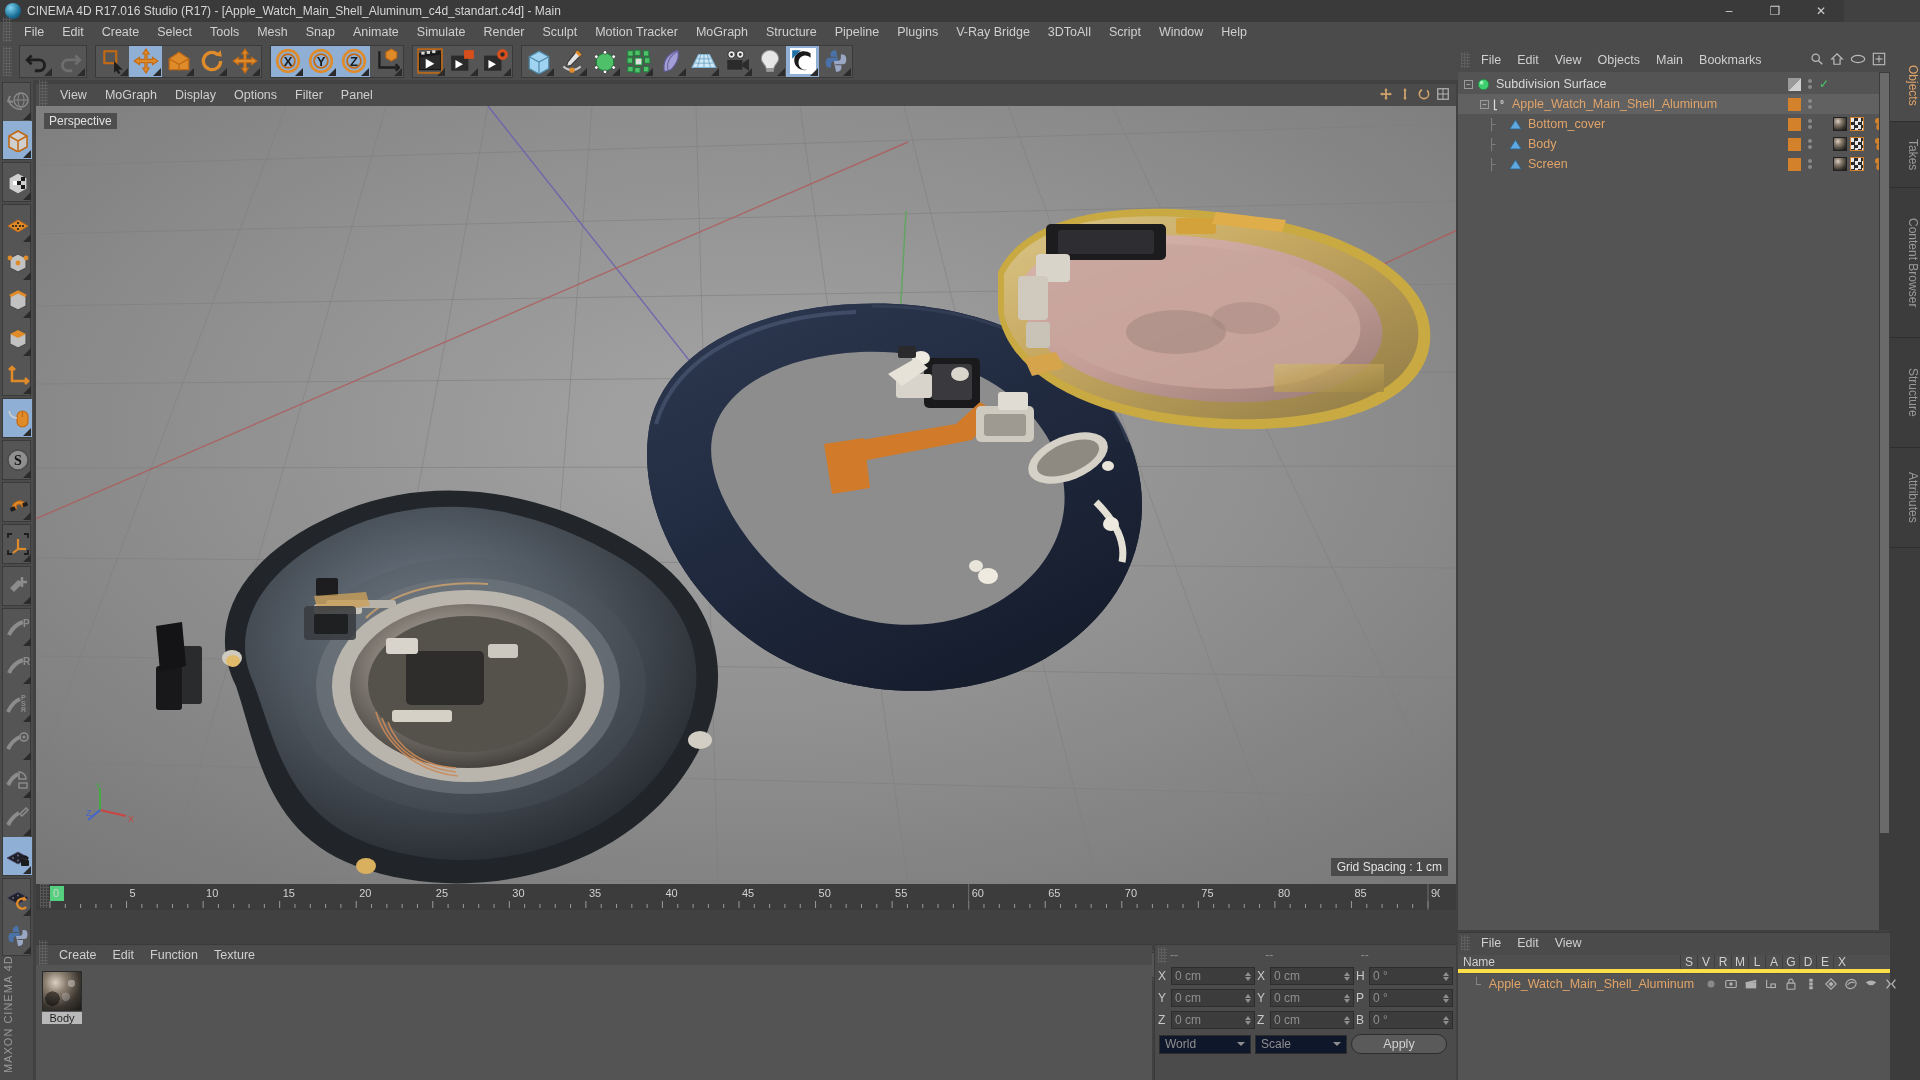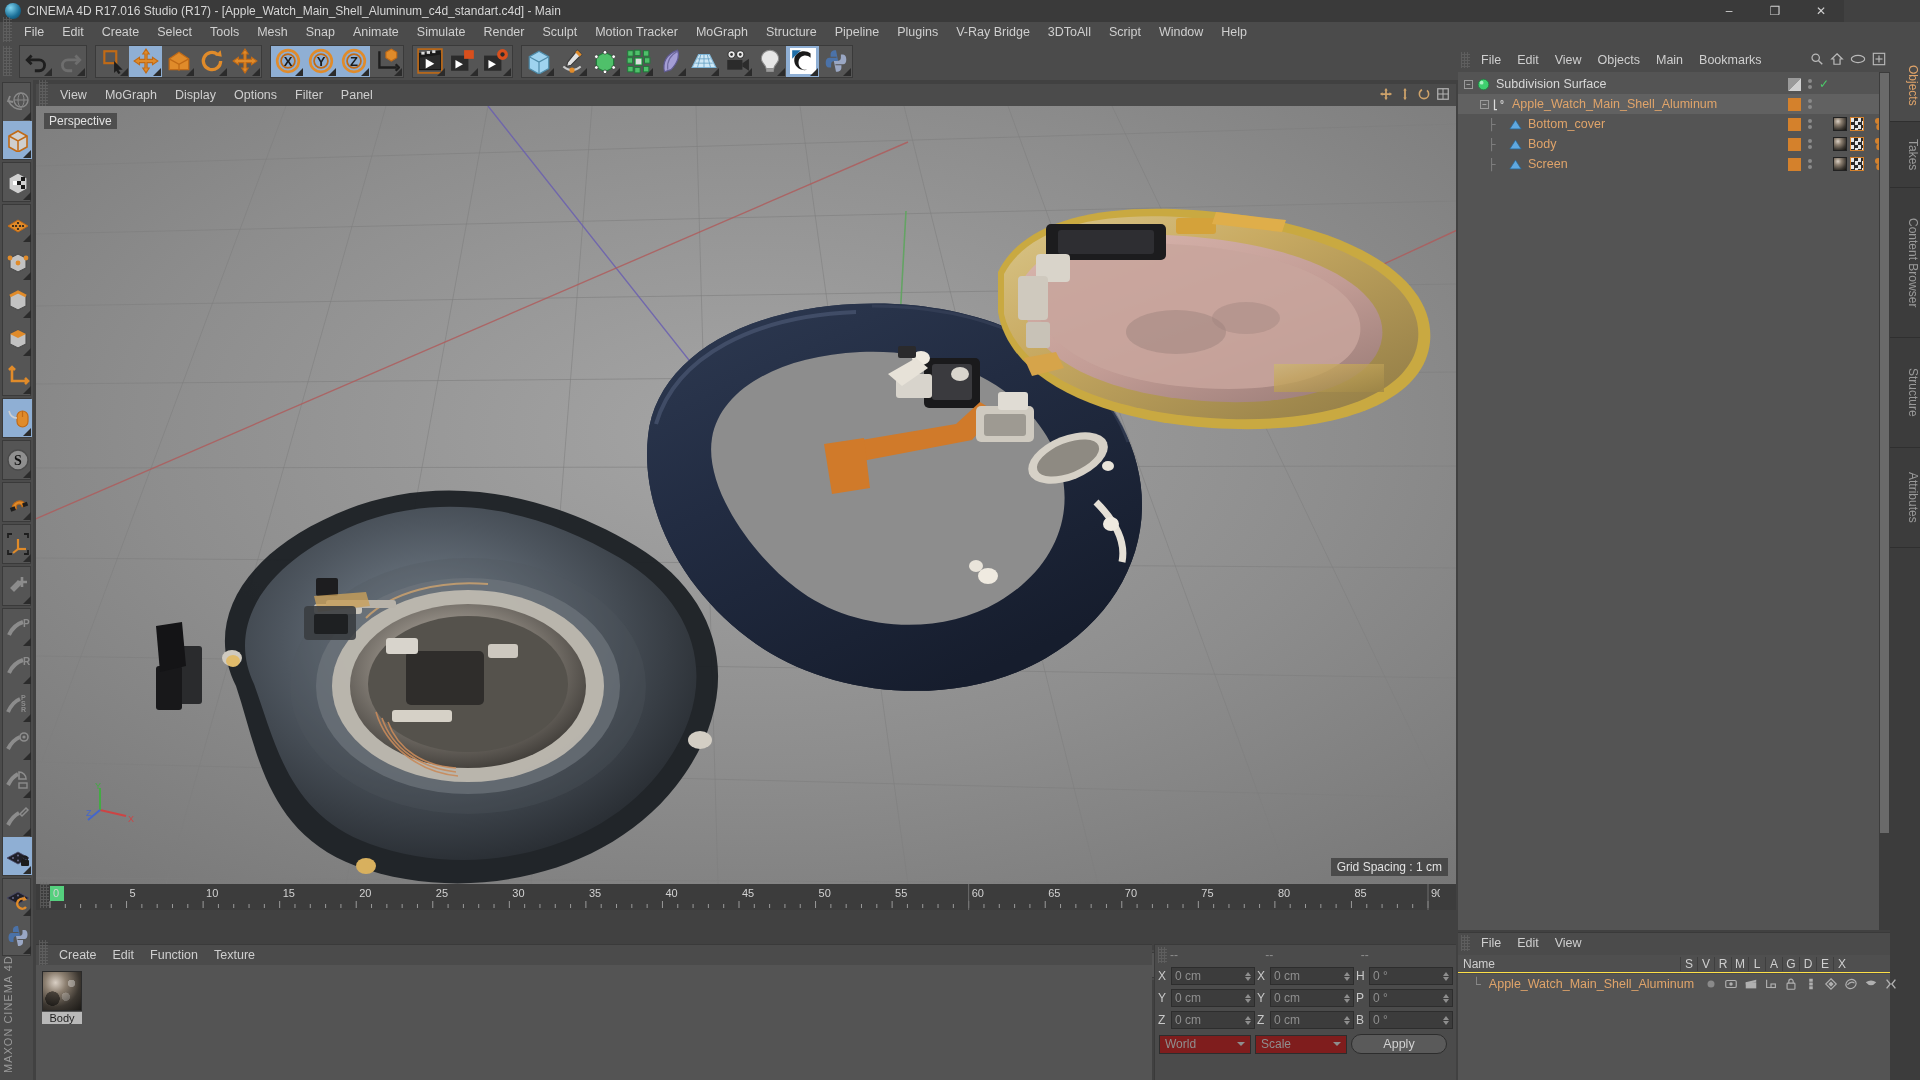--- a/index.html
+++ b/index.html
@@ -122,21 +122,21 @@
   #coord { position:absolute; left:1154px; top:944px; width:302px; height:136px;
     background:#4b4b4b; border-left:1px solid #3a3a3a; border-top:1px solid #3a3a3a; }
   #coord .chdr { height:20px; display:flex; align-items:center; color:#8d8d8d;
     font-size:12px; }
   #coord .chdr span { flex:1; text-align:left; }
   .crow { display:flex; align-items:center; height:22px; gap:2px; padding:0 3px; }
   .crow .ax { width:11px; font-size:12px; color:#c8c8c8; text-align:left; }
   .crow .fld { flex:1; height:18px; background:#3c3c3c; border:1px solid #2d2d2d;
     color:#8f8f8f; font-size:12px; display:flex; align-items:center; padding:0 3px;
     justify-content:space-between; }
-  .drop { height:19px; background:#7f1d1d; border:1px solid #2d2d2d; color:#8f8f8f;
+  .drop { height:19px; background:#0f172a; border:1px solid #2d2d2d; color:#8f8f8f;
     font-size:12px; display:flex; align-items:center; padding:0 5px;
     justify-content:space-between; }
   #applybtn { height:20px; background:#5a5a5a; border:1px solid #2d2d2d; border-radius:10px;
     color:#d2d2d2; font-size:12.5px; display:flex; align-items:center;
     justify-content:center; }
 
   
   #objman { position:absolute; left:1458px; top:50px; width:432px; height:880px;
     background:#4b4b4b; }
   #objman .ohdr { height:20px; display:flex; align-items:center; }
@@ -168,21 +168,21 @@
     border-bottom:1px solid #2f2f2f; }
   .rtab.on { color:#e0a46a; background:#4b4b4b; }
 
   
   #attrman { position:absolute; left:1458px; top:932px; width:432px; height:148px;
     background:#4b4b4b; border-top:1px solid #3a3a3a; }
   #attrman .ahdr { height:20px; display:flex; align-items:center; }
   #attrman .ahdr .mi { padding:0 8px; font-size:12.5px; color:#cfcfcf; line-height:20px; }
   #attrcols { position:absolute; left:0; top:22px; width:432px; height:18px;
     background:#4f4f4f; display:flex; align-items:center; font-size:12px; color:#cfcfcf;
-    border-bottom:1px solid #fde047; }
+    border-bottom:4px solid #fde047; }
   #attrcols .cname { padding-left:5px; width:222px; }
   #attrcols .cc { width:17px; text-align:center; border-left:1px solid #3f3f3f; }
   #attrrow { position:absolute; left:0; top:41px; width:432px; height:19px;
     display:flex; align-items:center; font-size:12.5px; color:#e0a46a; }
   #attrbody { position:absolute; left:0; top:41px; width:432px; height:107px;
     background:#545454; }
 
   .scroll-v { position:absolute; right:0; top:0; width:11px; background:#3c3c3c; }
   .scroll-v .thumb { position:absolute; left:1px; width:9px; background:#6a6a6a; }
 </style>

